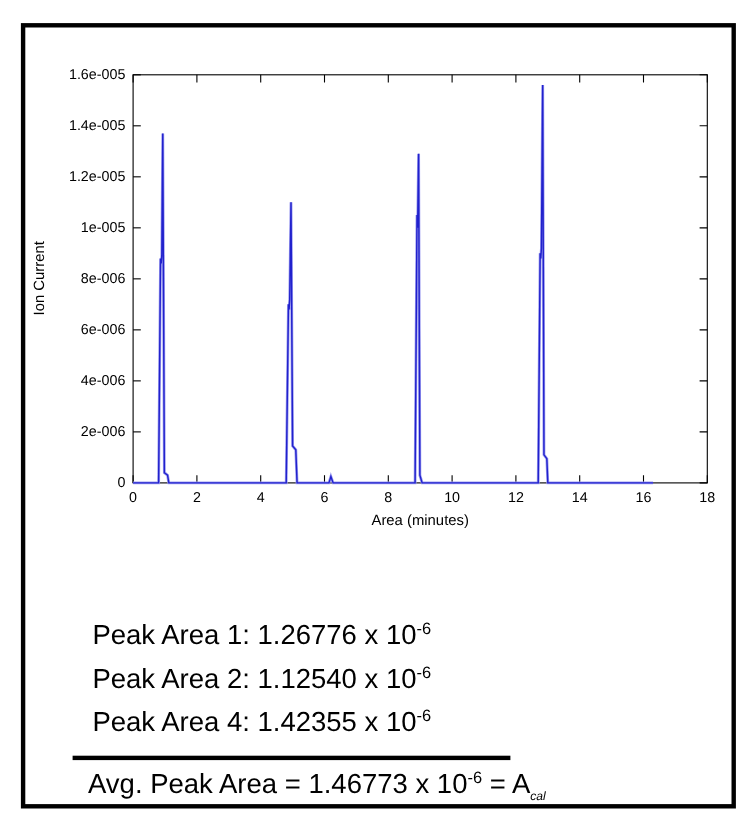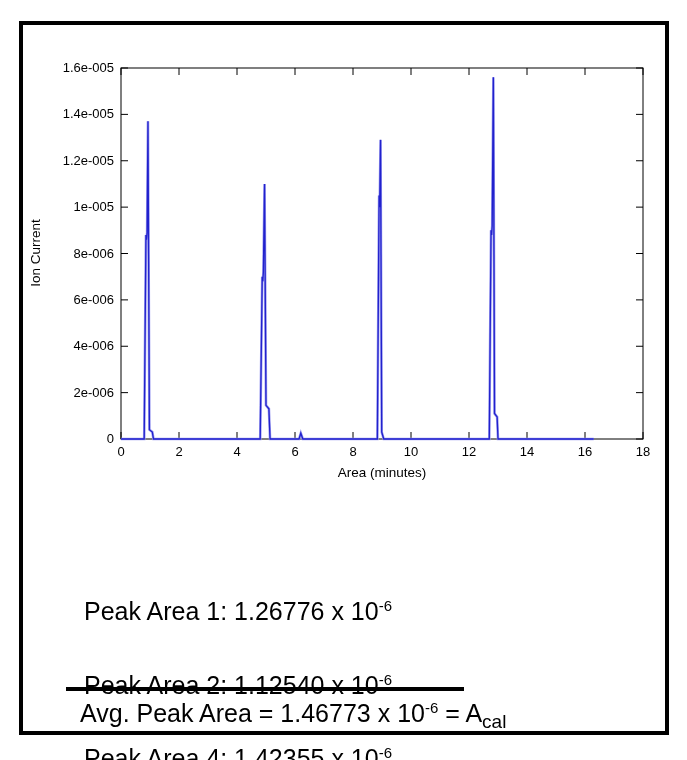--- a/index.html
+++ b/index.html
@@ -19,23 +19,23 @@
   .x-label{
     position:absolute;left:121px;top:465px;width:522px;text-align:center;
     font-size:13.5px;line-height:16px;
   }
   .y-label{
     position:absolute;left:-14px;top:245px;width:100px;text-align:center;
     font-size:13.5px;line-height:16px;transform:rotate(-90deg);
   }
   svg text{font-family:"Liberation Sans",sans-serif;font-size:13px;fill:#000;}
   .results{position:absolute;left:84px;top:555px;font-size:25px;line-height:34.4px;}
-  .results .row{white-space:nowrap;margin-top:34px;}
+  .results .row{white-space:nowrap;}
   sup{font-size:15px;}
-  sub{font-size:19px;}
+  sub{font-size:11px;font-style:italic;}
   .sum-rule{position:absolute;left:66px;top:687px;width:398px;height:4px;background:#000;}
   .avg-row{position:absolute;left:80px;top:691px;font-size:25px;line-height:34.4px;white-space:nowrap;}
 </style>
 </head>
 <body>
 
 <div class="page">
   <div class="frame"></div>
 
   <div class="chart-wrap">

